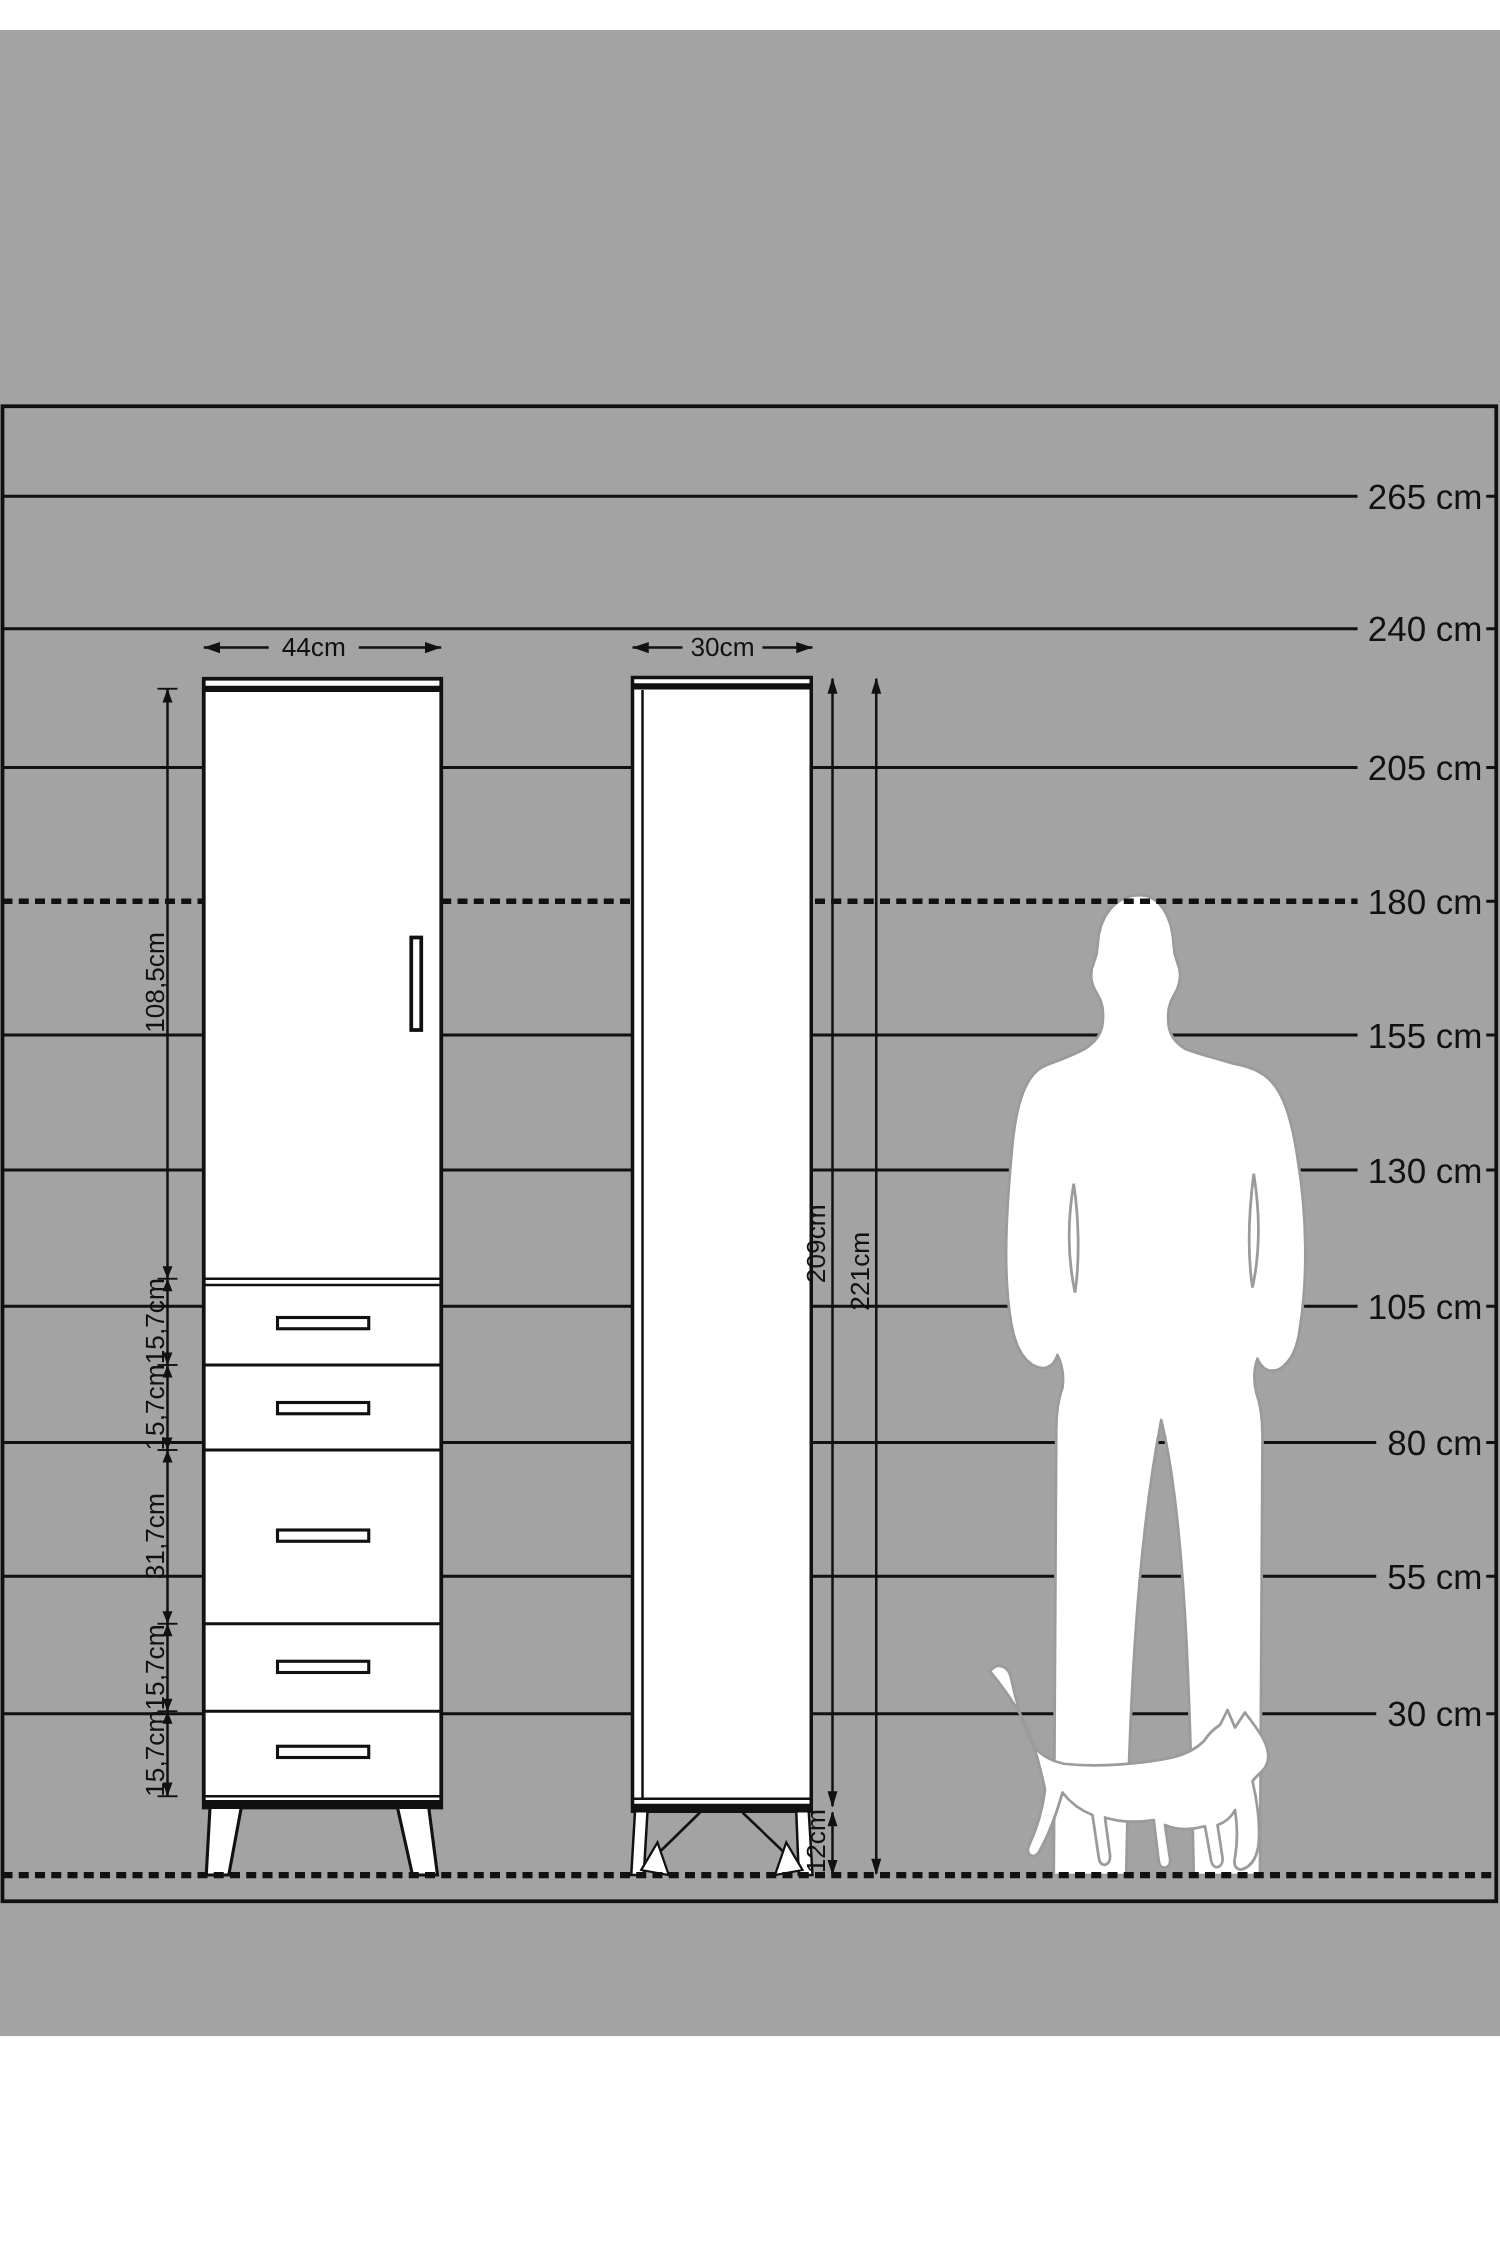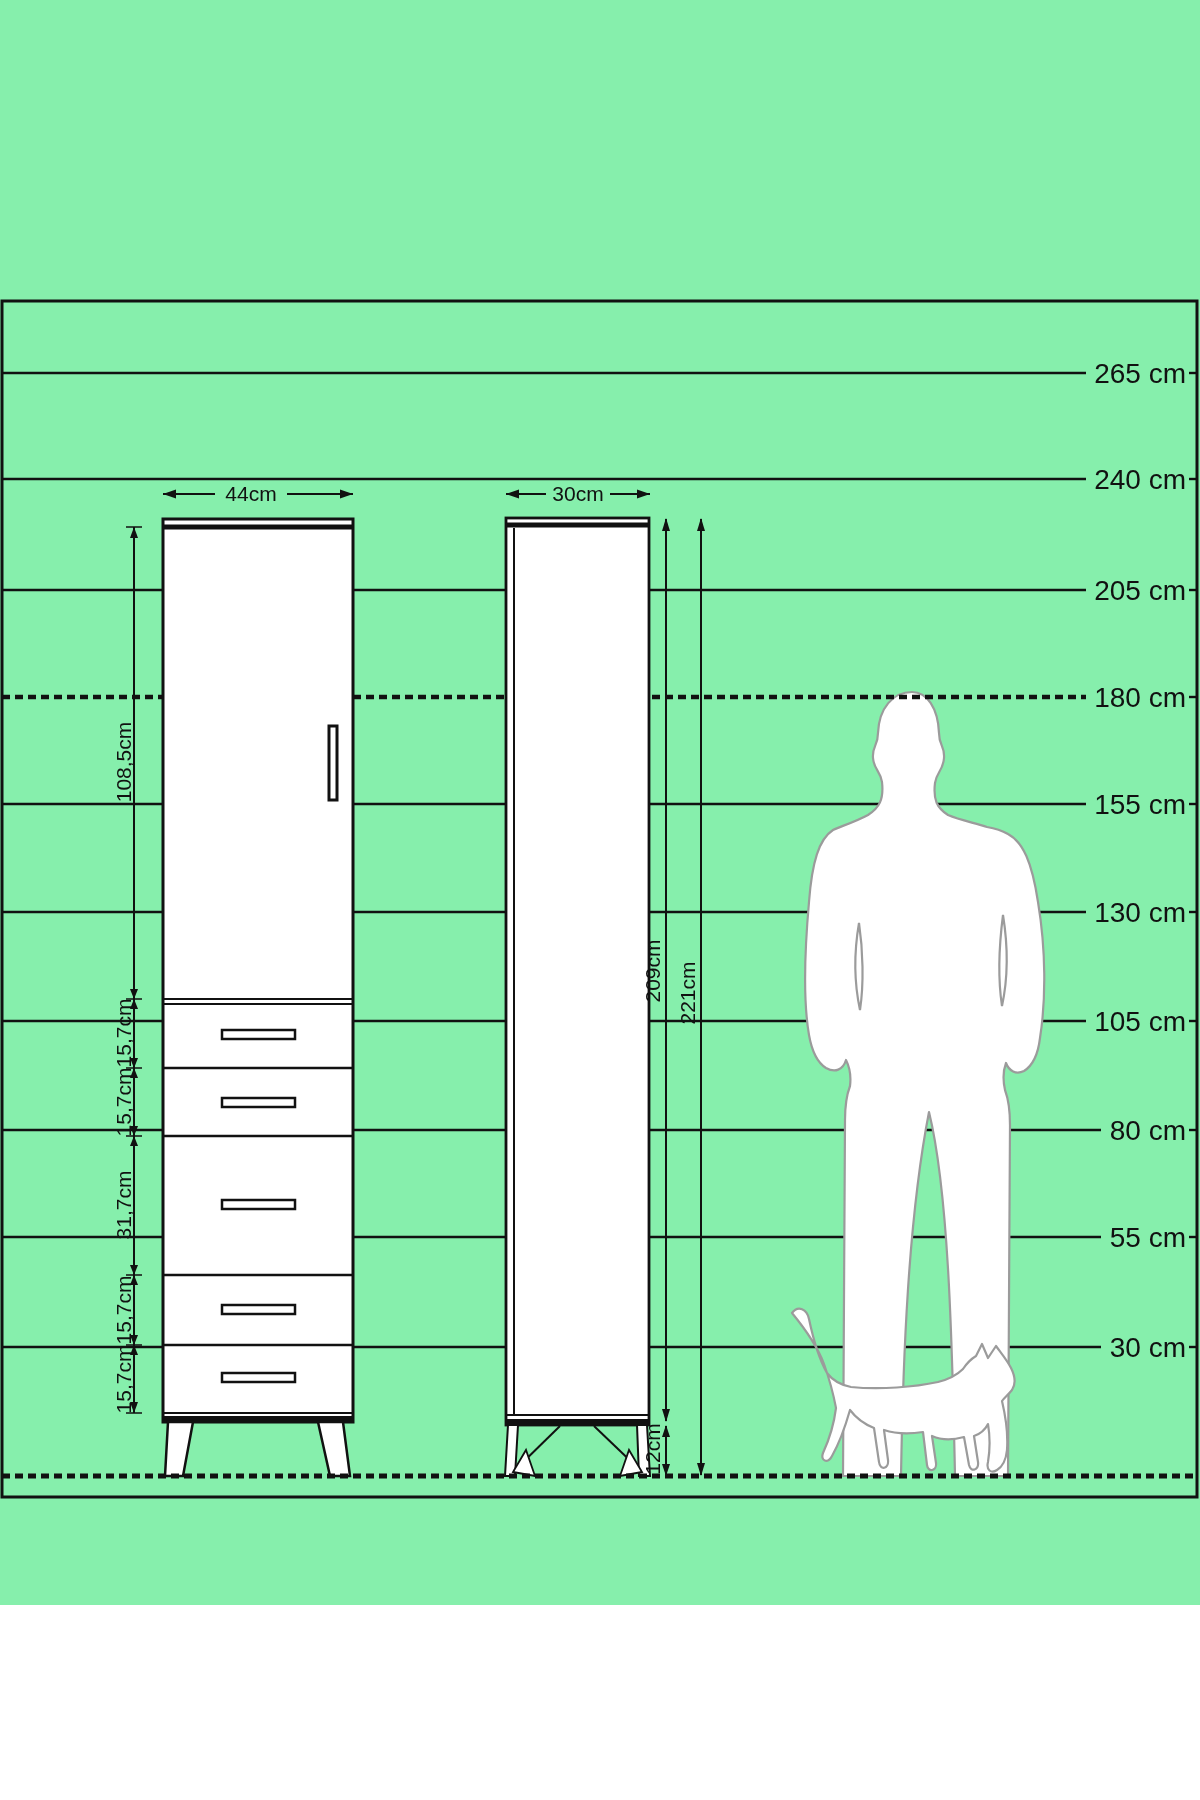--- a/index.html
+++ b/index.html
@@ -1,16 +1,16 @@
 <!DOCTYPE html>
 <html><head>
 <meta charset="utf-8">
 <style>
   html,body{margin:0;padding:0;background:#fff;}
-  .page{position:relative;width:1200px;height:1605px;background:#86efac;overflow:hidden;}
+  .page{position:relative;width:1200px;height:1605px;background:#a3a3a3;overflow:hidden;margin-top:24px;}
   svg{display:block;}
   svg text{font-family:"Liberation Sans","DejaVu Sans",sans-serif;fill:#111;}
   .scale-label{font-size:28px;text-anchor:end;}
   .dim-label{font-size:21px;text-anchor:middle;}
   .ink{stroke:#111;}
   .sil{stroke:#9b9b9b;stroke-width:2.2;fill:#fff;}
   .whitefill{fill:#fff;}
   .nofill{fill:none;}
 </style>
 </head>

